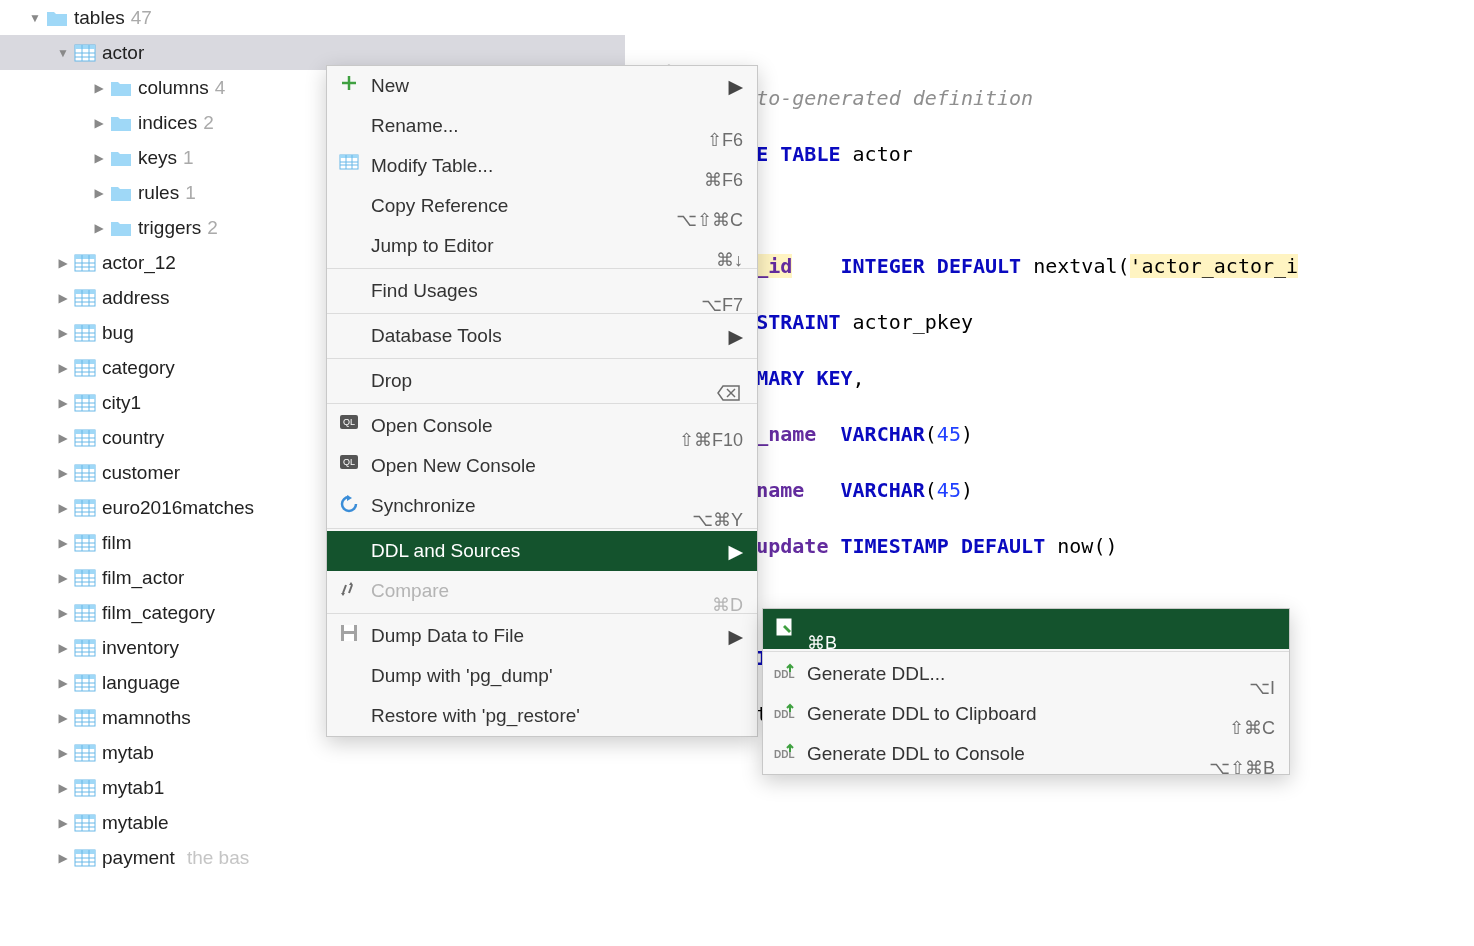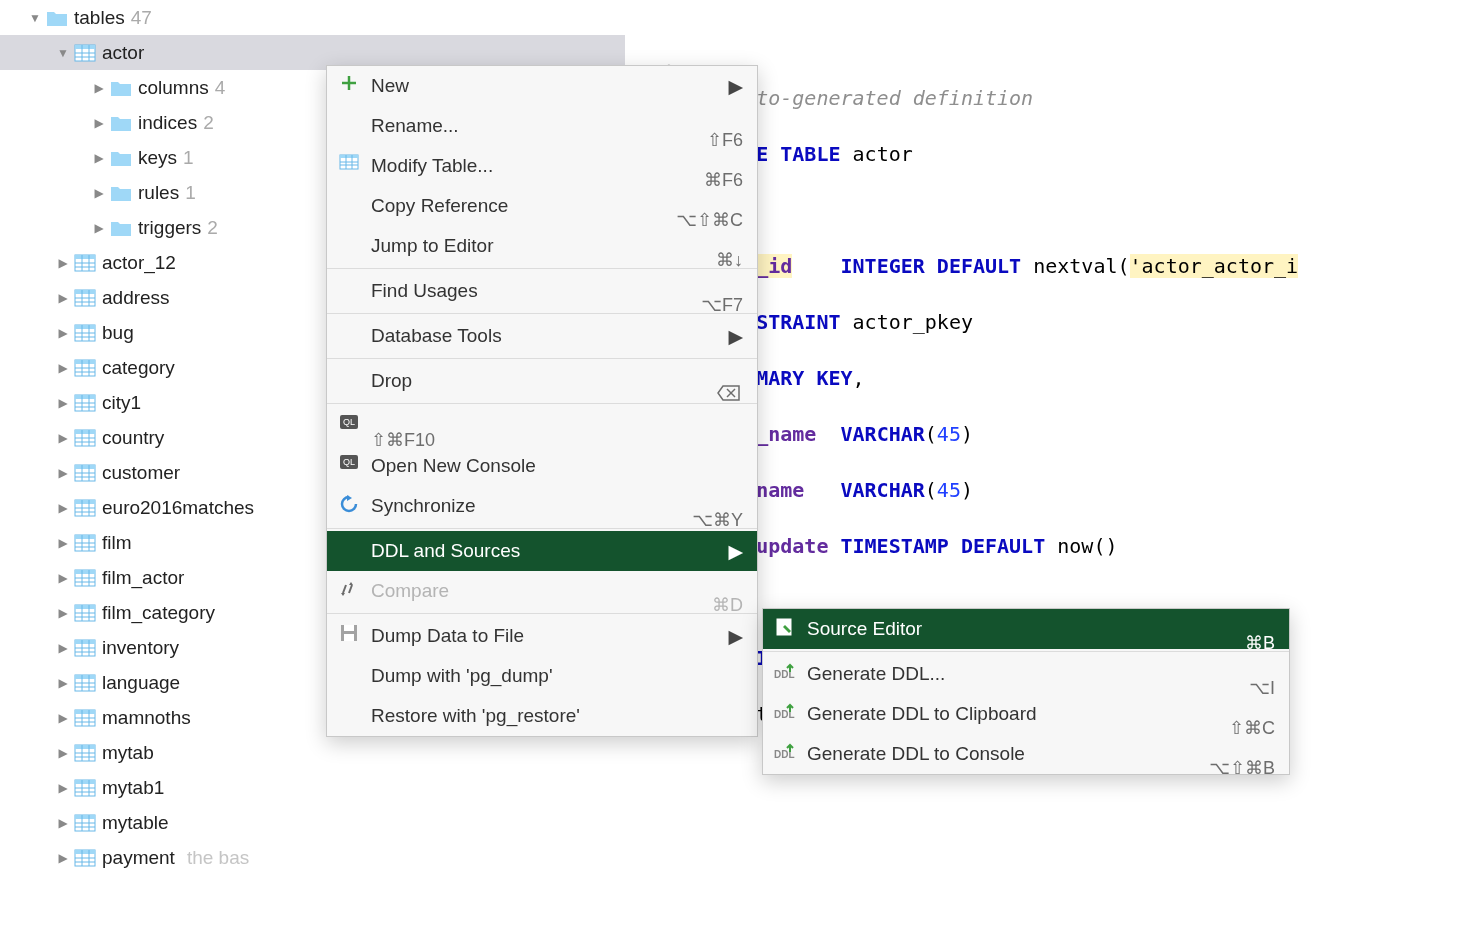--- a/index.html
+++ b/index.html
@@ -462,20 +462,21 @@
         </svg></span>
     </div>
     <div class="menu-sep"></div>
     <div class="menu-item">
       <span class="mi-icon">
         <svg width="20" height="16">
           <rect x="1" y="1" width="18" height="14" rx="2" fill="#555"></rect>
           <text x="4" y="11" font-size="9" fill="#fff">QL</text>
         </svg>
       </span>
+      <span class="mi-label">Open Console</span>
       <span class="mi-short">⇧⌘F10</span>
     </div>
     <div class="menu-item">
       <span class="mi-icon">
         <svg width="20" height="16">
           <rect x="1" y="1" width="18" height="14" rx="2" fill="#555"></rect>
           <text x="4" y="11" font-size="9" fill="#fff">QL</text>
         </svg>
       </span>
       <span class="mi-label">Open New Console</span>
@@ -530,21 +531,20 @@
   </div>
 
 <div class="submenu" id="sub-menu">
     <div class="menu-item highlighted">
       <span class="mi-icon">
         <svg width="20" height="20">
           <rect x="2" y="2" width="14" height="16" fill="#fff" stroke="#fff"></rect>
           <path d="M10 8 l6 6 l-2 2 l-6 -6 z" fill="#3fa040"></path>
         </svg>
       </span>
-      <span class="mi-label">Source Editor</span>
       <span class="mi-short">⌘B</span>
     </div>
     <div class="menu-sep"></div>
     <div class="menu-item">
       <span class="mi-icon">
         <svg width="22" height="20">
           <text x="0" y="16" font-size="10" fill="#888" font-weight="bold">DDL</text>
           <path d="M16 10 v-6 M13 6 l3 -3 l3 3" stroke="#3fa040" stroke-width="2" fill="none"></path>
         </svg>
       </span>

